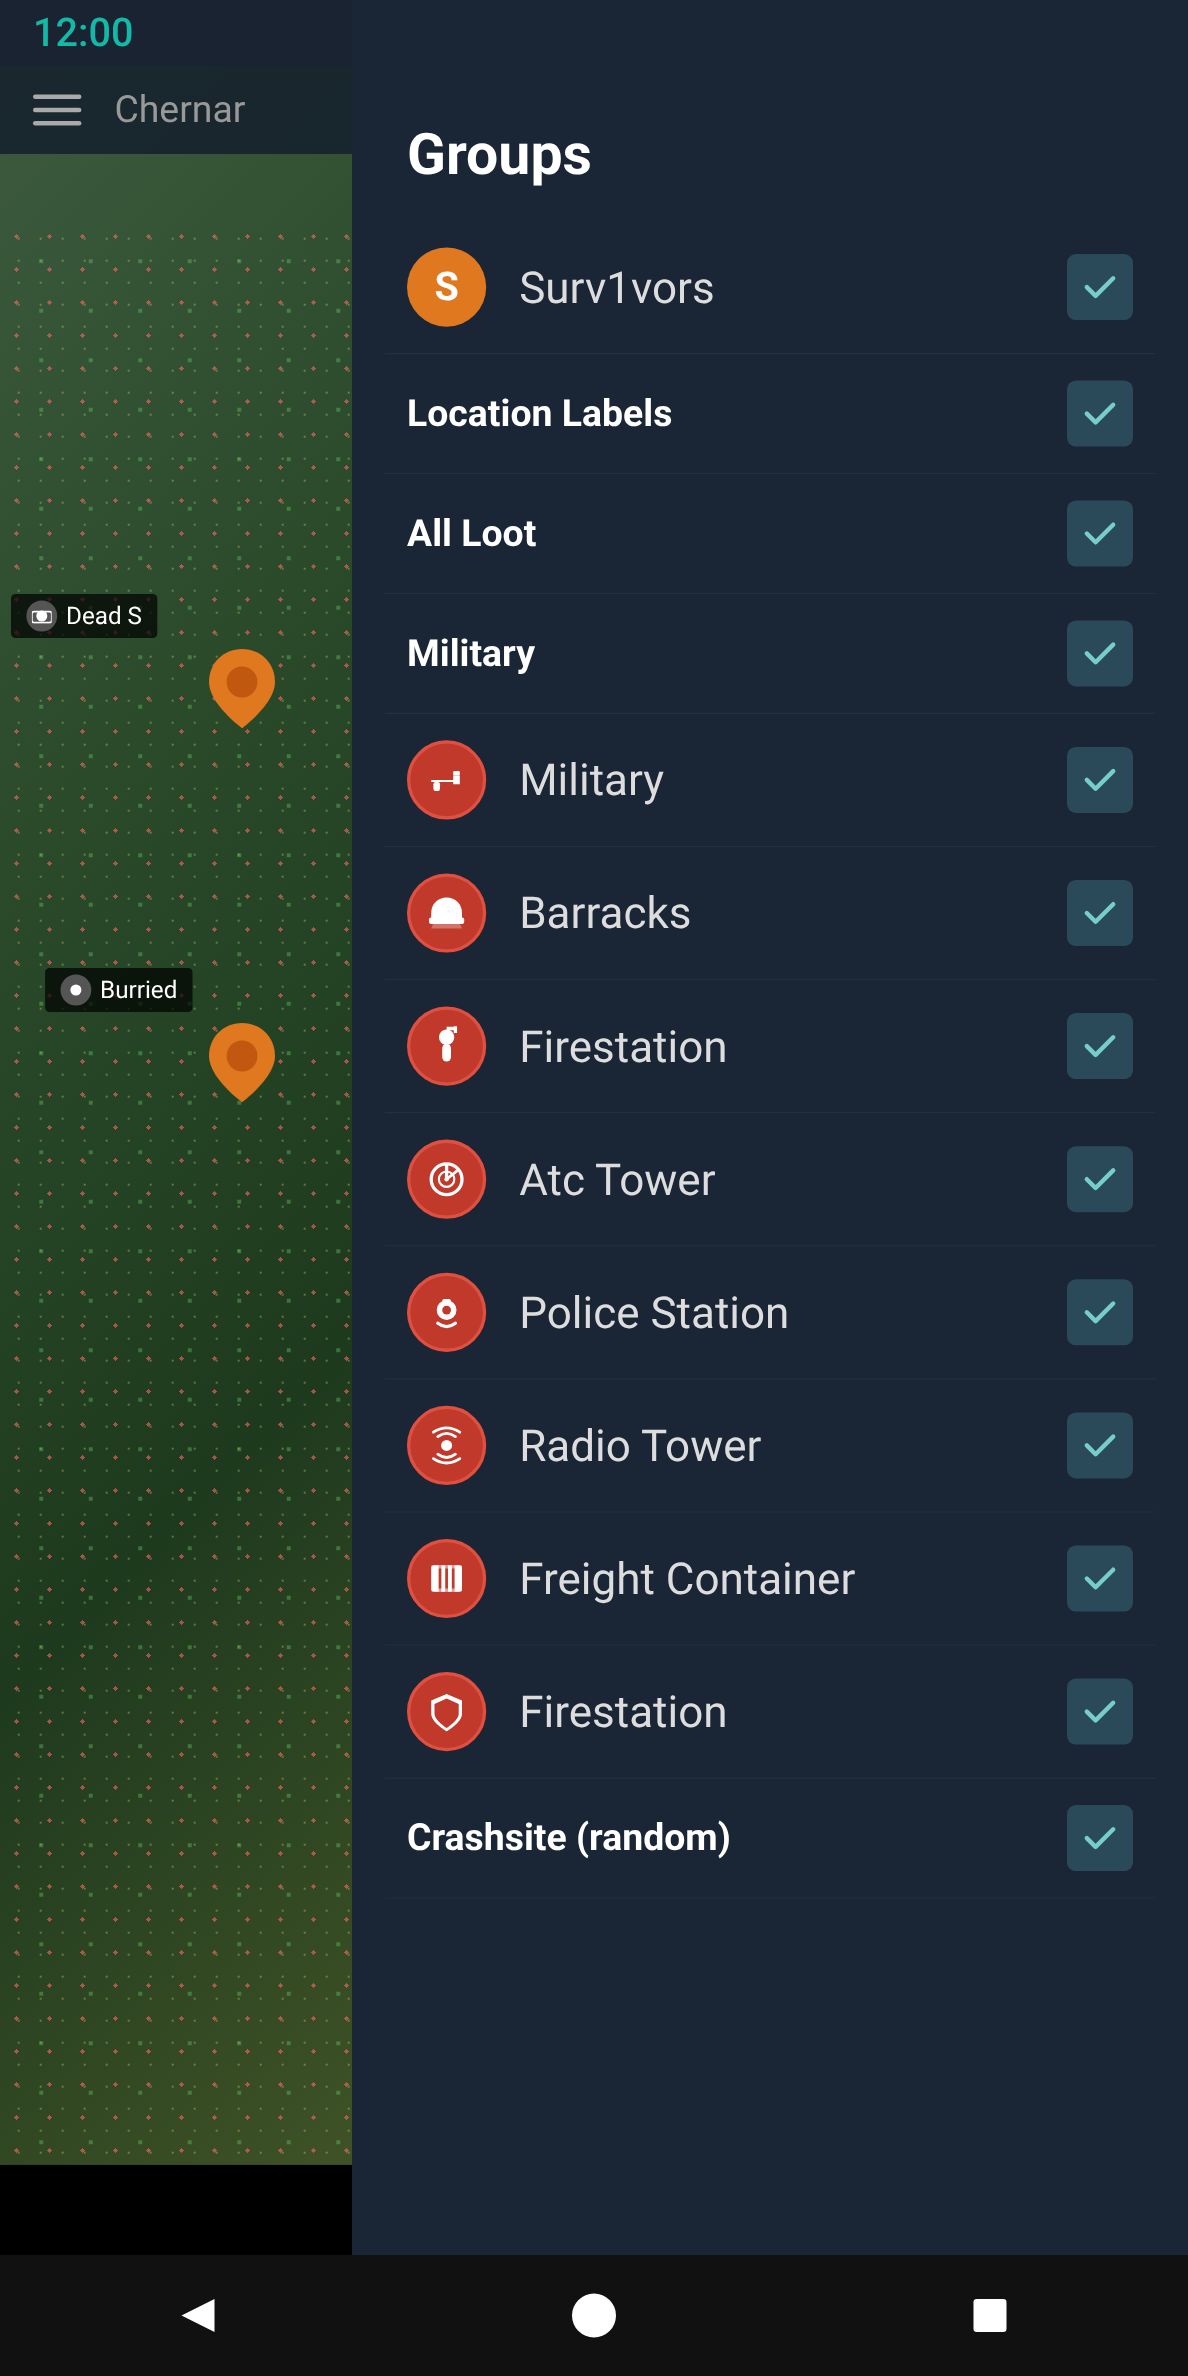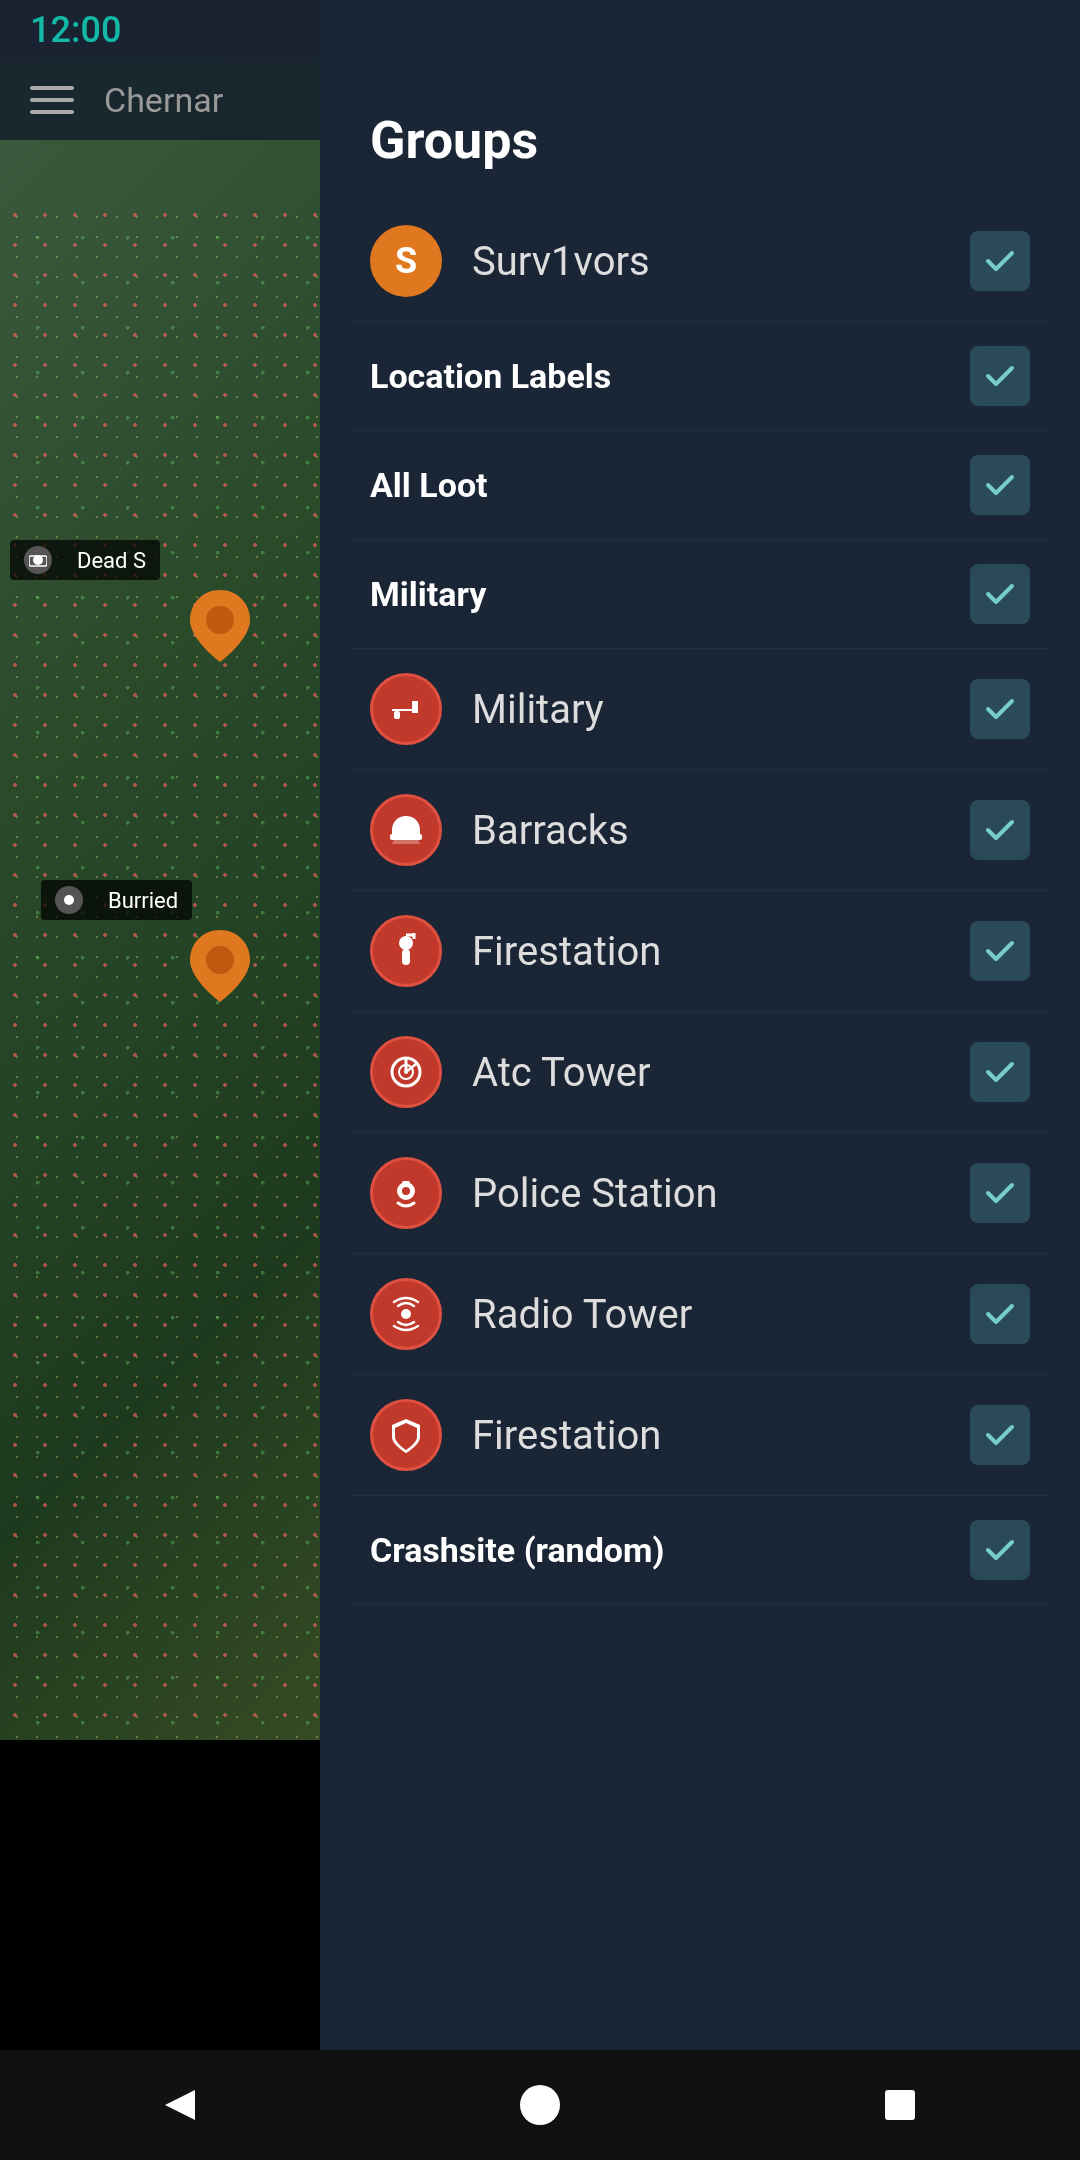--- a/index.html
+++ b/index.html
@@ -44,21 +44,21 @@
     .status-icons svg {
       fill: #fff;
     }
 
     
     .map-bg {
       position: absolute;
       top: 0;
       left: 0;
       width: 370px;
-      height: 1740px;
+      height: 1968px;
       background: #2a3b2a;
       overflow: hidden;
     }
 
     .map-content {
       position: absolute;
       top: 60px;
       left: 0;
       width: 370px;
       height: 2100px;
@@ -104,21 +104,21 @@
     .map-label {
       position: absolute;
       background: rgba(0,0,0,0.7);
       color: #fff;
       font-size: 22px;
       padding: 6px 14px;
       border-radius: 4px;
       white-space: nowrap;
       display: flex;
       align-items: center;
-      gap: 25px;
+      gap: 8px;
     }
 
     .map-label .cam-icon {
       width: 28px;
       height: 28px;
       background: #555;
       border-radius: 50%;
       display: flex;
       align-items: center;
       justify-content: center;
@@ -513,20 +513,39 @@
         </svg>
       </div>
       <span class="group-label">Radio Tower</span>
       <div class="checkbox">
         <svg viewBox="0 0 36 36" fill="none">
           <polyline points="6,18 14,26 30,10" stroke="#7cc" stroke-width="4" stroke-linecap="round" stroke-linejoin="round"></polyline>
         </svg>
       </div>
     </div>
 
+    <div class="group-item">
+      <div class="red-circle-icon">
+
+        <svg width="44" height="44" viewBox="0 0 44 44" fill="white">
+          <rect x="8" y="10" width="28" height="24" rx="3" fill="white"></rect>
+          <line x1="16" y1="10" x2="16" y2="34" stroke="#c0392b" stroke-width="2.5"></line>
+          <line x1="22" y1="10" x2="22" y2="34" stroke="#c0392b" stroke-width="2.5"></line>
+          <line x1="28" y1="10" x2="28" y2="34" stroke="#c0392b" stroke-width="2.5"></line>
+          <rect x="8" y="10" width="28" height="3" rx="1" fill="rgba(255,255,255,0.5)"></rect>
+          <rect x="8" y="31" width="28" height="3" rx="1" fill="rgba(255,255,255,0.5)"></rect>
+        </svg>
+      </div>
+      <span class="group-label">Freight Container</span>
+      <div class="checkbox">
+        <svg viewBox="0 0 36 36" fill="none">
+          <polyline points="6,18 14,26 30,10" stroke="#7cc" stroke-width="4" stroke-linecap="round" stroke-linejoin="round"></polyline>
+        </svg>
+      </div>
+    </div>
 
     <div class="group-item">
       <div class="red-circle-icon">
 
         <svg width="44" height="44" viewBox="0 0 44 44" fill="white">
           <path d="M22,6 L36,12 L36,24 C36,32 22,40 22,40 C22,40 8,32 8,24 L8,12 Z" fill="white"></path>
           <path d="M22,10 L33,15 L33,24 C33,30 22,37 22,37 C22,37 11,30 11,24 L11,15 Z" fill="#c0392b"></path>
         </svg>
       </div>
       <span class="group-label">Firestation</span>

